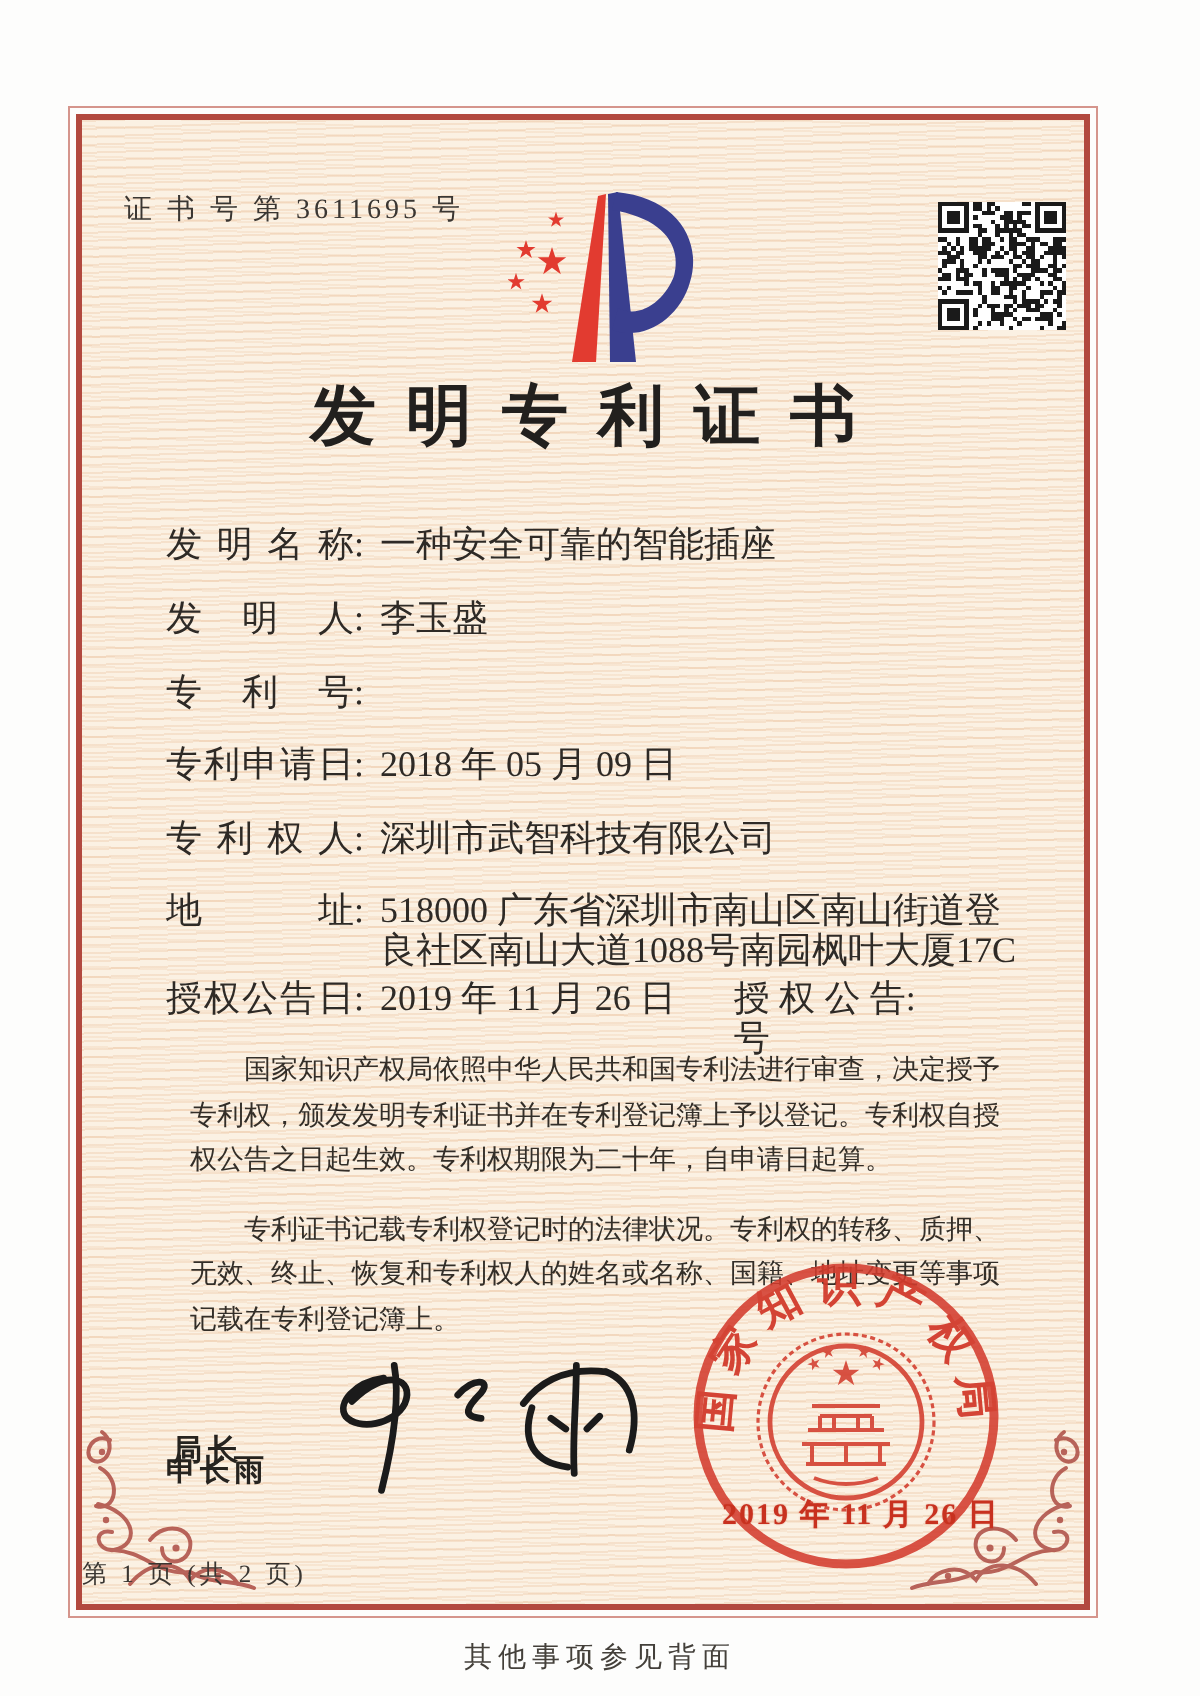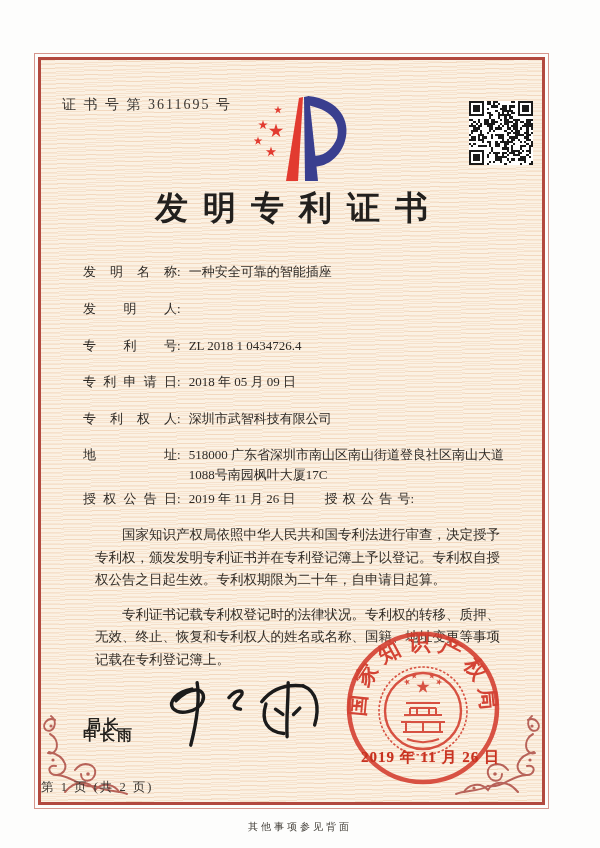--- a/index.html
+++ b/index.html
@@ -35,21 +35,21 @@
   }
   .logo{position:absolute;left:213px;top:24px;width:98px;height:108px;}
   .qr{position:absolute;left:428px;top:41px;width:64px;height:64px;background:#fff;}
   .title{
     position:absolute;left:0;right:0;top:126px;
     text-align:center;font-size:33px;font-weight:600;color:#22201e;
     letter-spacing:15px;text-indent:15px;
   }
   
   .row{position:absolute;left:42px;right:24px;display:flex;align-items:flex-start;
-       font-size:13px;line-height:20px;}
+       font-size:18px;line-height:20px;}
   .row .lbl{display:inline-block;width:94px;text-align:justify;text-align-last:justify;flex:0 0 94px;}
   .row .colon{flex:0 0 auto;margin-right:8px;}
   .row .val{flex:1 1 auto;}
   .r1{top:202px}.r2{top:239px}.r3{top:276px}.r4{top:312px}
   .r5{top:349px}.r6{top:385px}.r7{top:429px}
   .grant-no-group{display:flex;margin-left:29px;}
   .grant-no-group .lbl{width:86px;flex-basis:86px;}
   
   .body-text{
     position:absolute;left:42px;right:30px;top:452px;
@@ -64,21 +64,21 @@
   .seal{position:absolute;left:303px;top:569px;width:158px;height:158px;opacity:.95;}
   .seal-date{
     position:absolute;left:320px;top:688px;z-index:5;
     color:#c8311f;font-size:15px;font-weight:700;letter-spacing:1px;
     text-shadow:0 0 1px rgba(200,49,31,.4);
   }
   .flourish{position:absolute;bottom:2px;width:96px;height:96px;}
   .flourish.left{left:2px;}
   .flourish.right{right:2px;transform:scaleX(-1);}
   .page-info{position:absolute;left:0;right:0;bottom:6px;text-align:left;font-size:12.5px;letter-spacing:2px;color:#3a3632;}
-  .back-note{position:absolute;left:0;right:0;top:820px;text-align:center;font-size:10px;letter-spacing:3px;color:#44403a;}
+  .back-note{position:absolute;left:0;right:0;top:820px;text-align:center;font-size:14px;letter-spacing:3px;color:#44403a;}
 </style>
 </head>
 <body>
 
 <div class="page">
 
   <div class="frame">
 
     <div class="cert-no">证 书 号 第 3611695 号</div>
 
@@ -421,25 +421,25 @@
     <div class="title">发明专利证书</div>
 
     <div class="row r1">
       <span class="lbl">发明名称</span>
         <span class="colon">:</span>
       <span class="val">一种安全可靠的智能插座</span>
     </div>
     <div class="row r2">
       <span class="lbl">发明人</span>
         <span class="colon">:</span>
+      <span class="val">李玉盛</span>
     </div>
     <div class="row r3">
       <span class="lbl">专利号</span>
         <span class="colon">:</span>
-      <span class="val">ZL 2018 1 0434726.4</span>
     </div>
     <div class="row r4">
       <span class="lbl">专利申请日</span>
         <span class="colon">:</span>
       <span class="val">2018 年 05 月 09 日</span>
     </div>
     <div class="row r5">
       <span class="lbl">专利权人</span>
         <span class="colon">:</span>
       <span class="val">深圳市武智科技有限公司</span>

